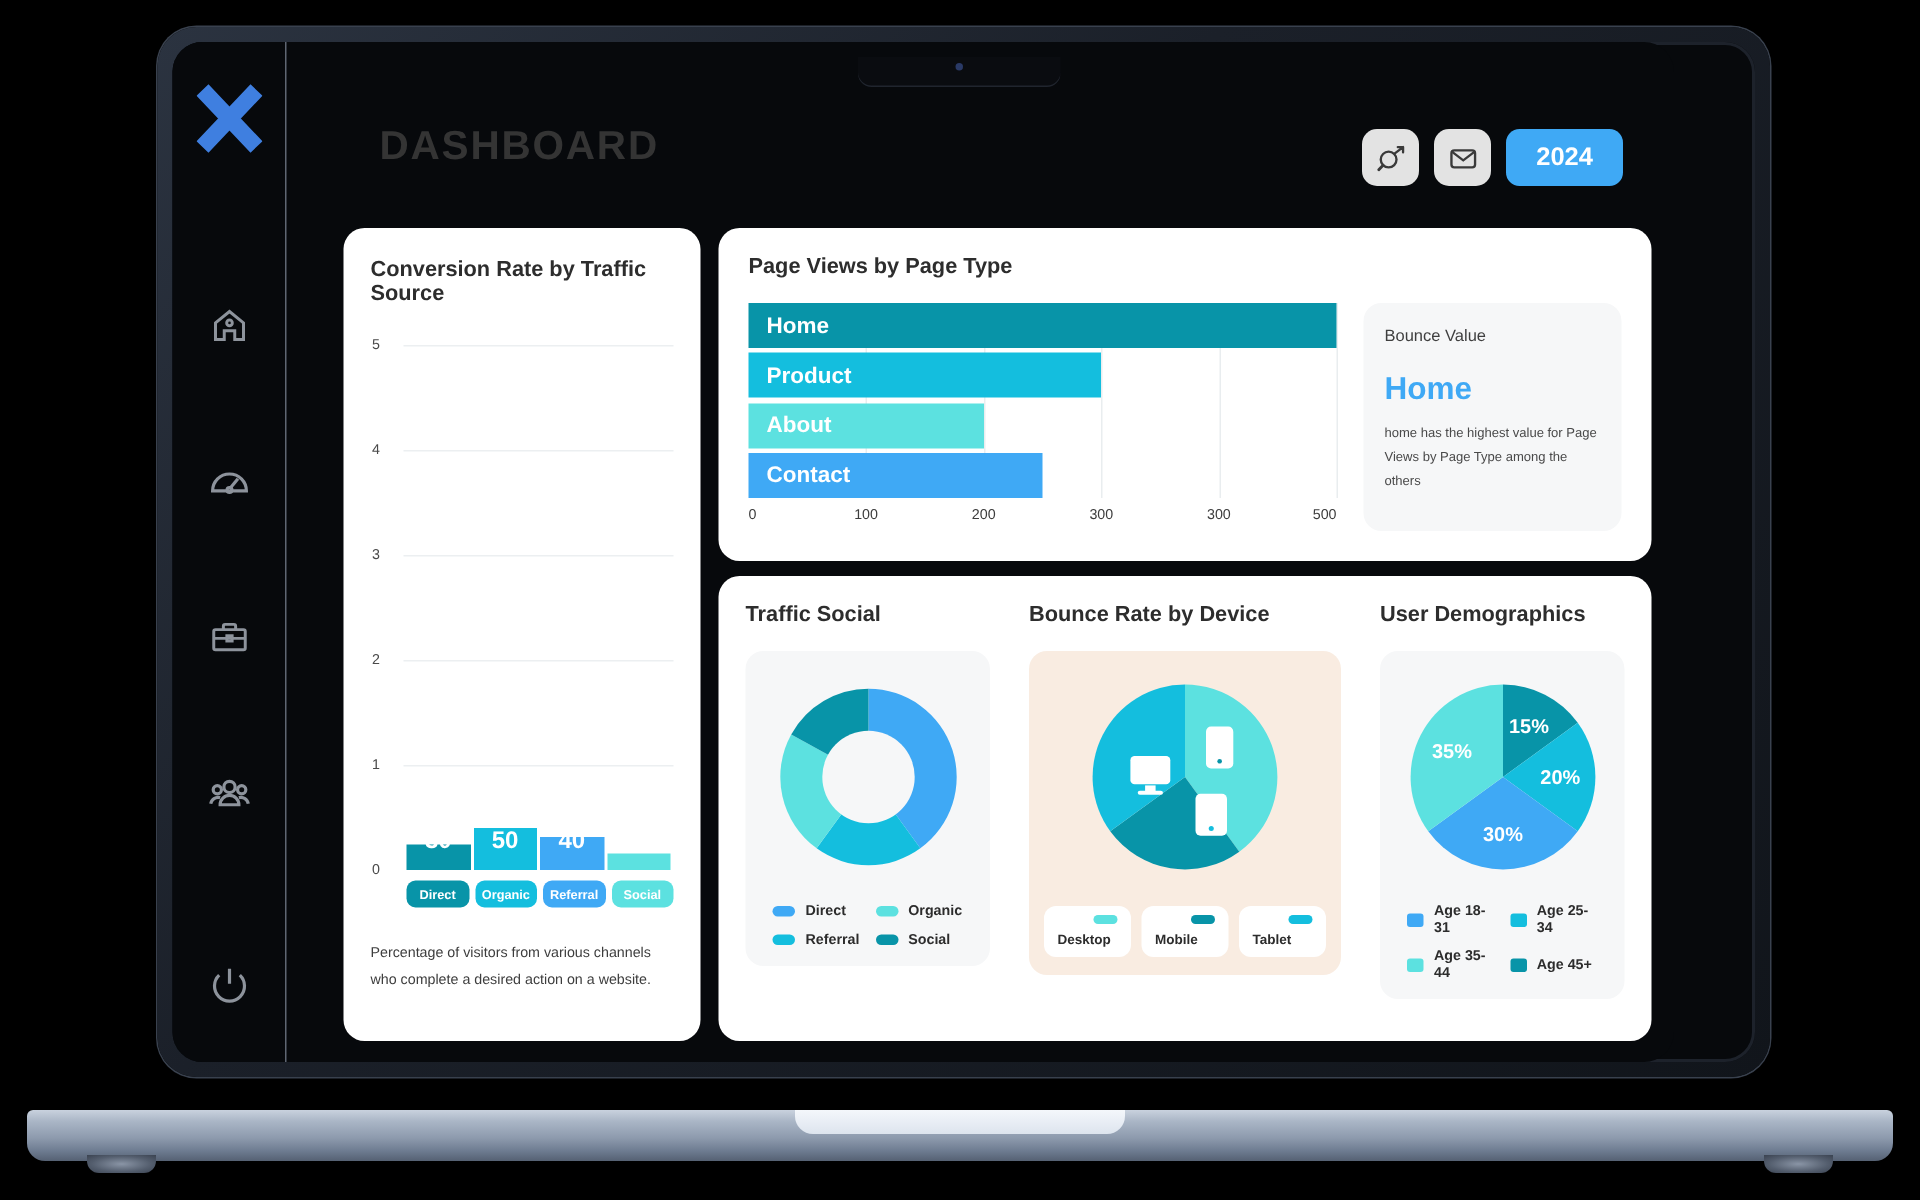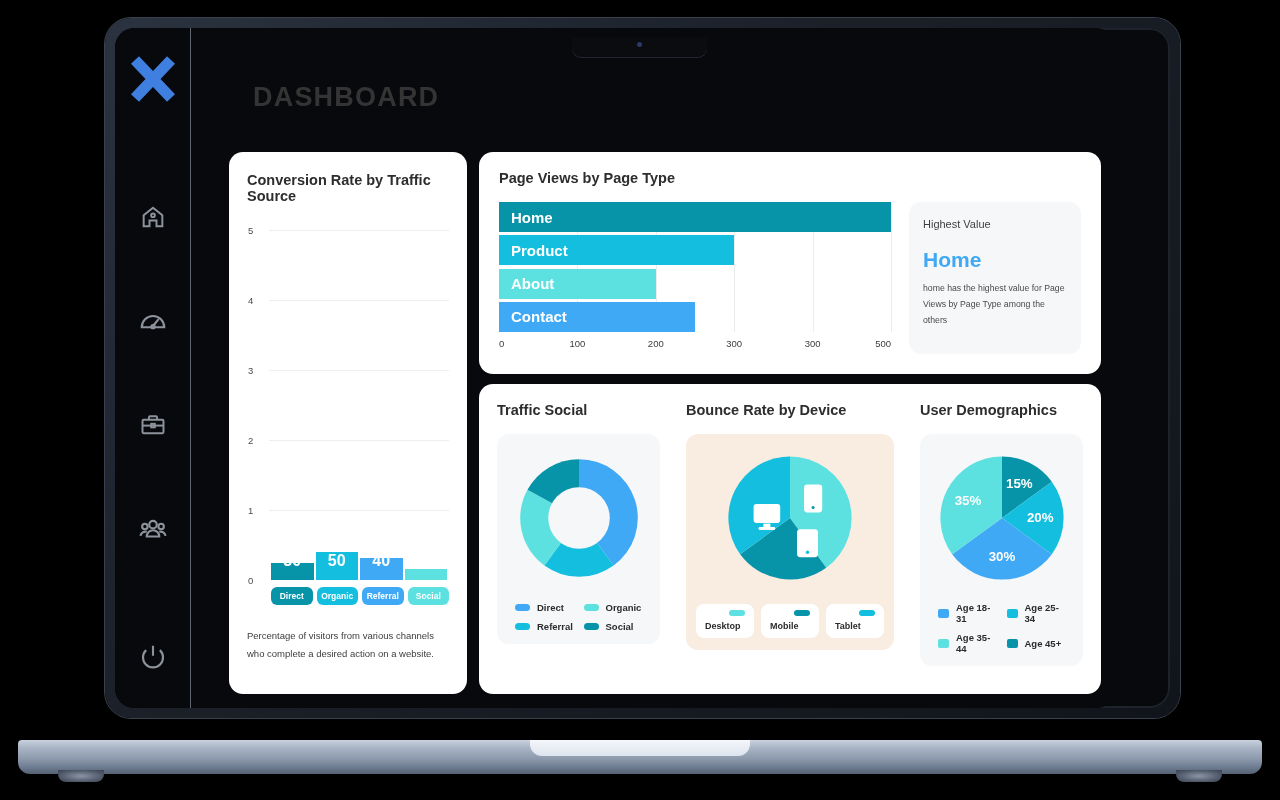--- a/index.html
+++ b/index.html
@@ -185,20 +185,36 @@
       <div class="power-ic">
         <svg viewBox="0 0 24 24" width="30" height="30">
             <path d="M12 3 V11"></path>
             <path d="M6.5 6.5 A8 8 0 1 0 17.5 6.5"></path>
           </svg>
       </div>
     </div>
 
     <div class="hdr">
       <div class="hdr-title">DASHBOARD</div>
+      <div class="hdr-right">
+        <div class="icon-btn">
+          <svg viewBox="0 0 24 24" width="21" height="21">
+              <circle cx="10" cy="13" r="6"></circle>
+              <path d="M14.5 8.5 L21 3.5 M21 3.5 H17 M21 3.5 V7.5" stroke-linecap="round"></path>
+              <path d="M5.8 17.4 L2.5 20.8" stroke-linecap="round" stroke-width="2.2"></path>
+            </svg>
+        </div>
+        <div class="icon-btn">
+          <svg viewBox="0 0 24 24" width="21" height="21">
+              <rect x="3" y="6" width="18" height="13" rx="2.2"></rect>
+              <path d="M3.8 7.3 L12 13.6 L20.2 7.3"></path>
+            </svg>
+        </div>
+        <div class="year-btn">2024</div>
+      </div>
     </div>
 
     <div class="card" id="card-conv">
       <div class="card-title">Conversion Rate by Traffic Source</div>
 
       <div class="vchart-wrap">
         <div class="vc-grid" id="vcGrid">
             <div class="vc-lbl" style="top: 100%;">0</div>
             <div class="vc-line" style="top: 80%;"></div>
             <div class="vc-lbl" style="top: 80%;">1</div>
@@ -269,21 +285,21 @@
           <div class="hb-axis" id="hbAxis">
               <div class="hb-tick" style="left: 0%; transform: translateX(0px);">0</div>
               <div class="hb-tick" style="left: 20%;">100</div>
               <div class="hb-tick" style="left: 40%;">200</div>
               <div class="hb-tick" style="left: 60%;">300</div>
               <div class="hb-tick" style="left: 80%;">300</div>
               <div class="hb-tick" style="left: 100%; transform: translateX(-100%);">500</div>
             </div>
         </div>
         <div class="hv-card">
-          <div class="hv-lbl">Highest Value</div>
+          <div class="hv-lbl">Bounce Value</div>
           <div class="hv-val">Home</div>
           <div class="hv-desc">home has the highest value for Page Views by Page Type among the others</div>
         </div>
       </div>
     </div>
 
     <div class="card" id="card-bot">
       <div class="trio">
 
         <div class="trio-col">

